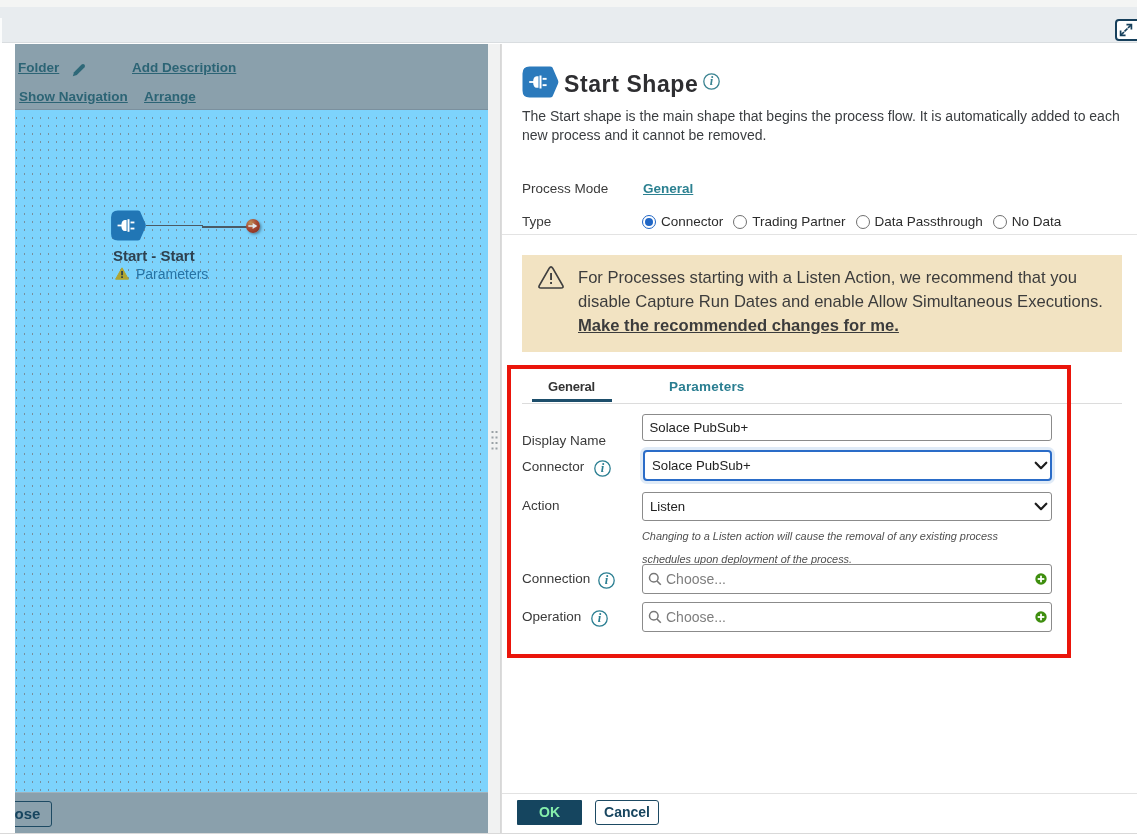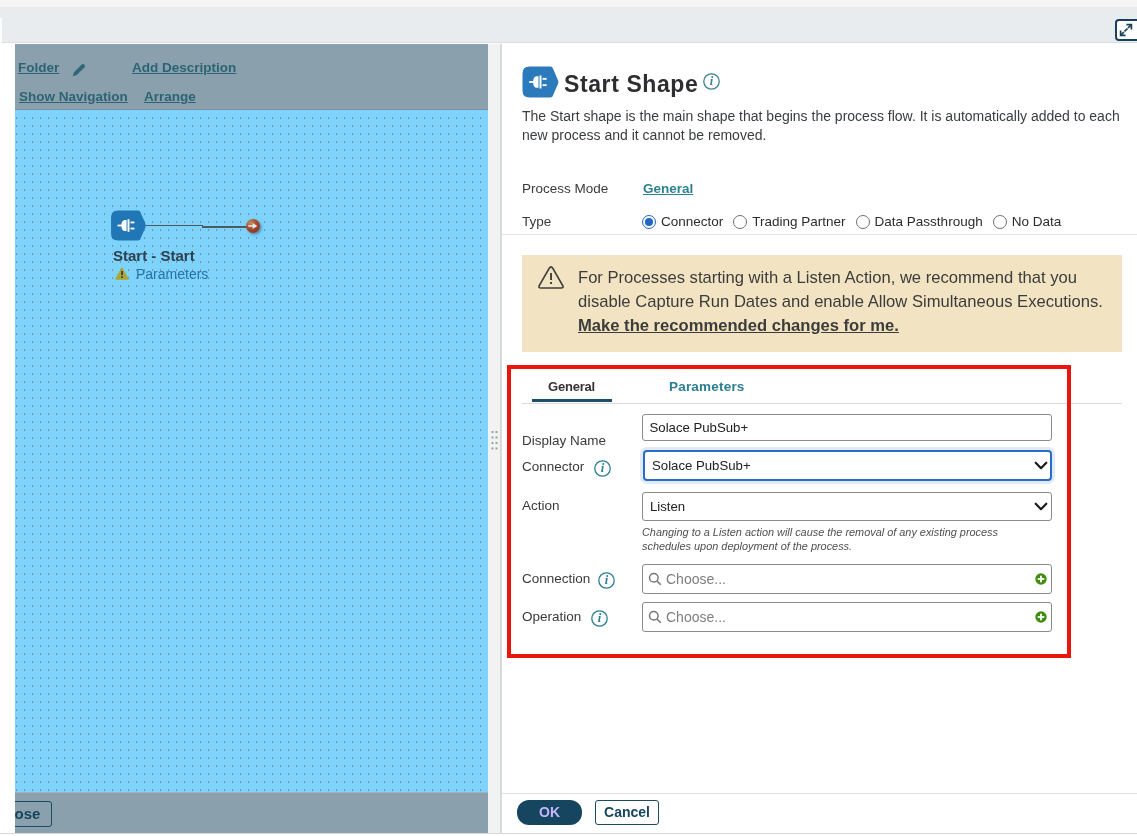--- a/index.html
+++ b/index.html
@@ -153,21 +153,21 @@
 <div class="abs" style="left:643px;top:450px;width:409px;height:31px;border:2px solid #2a6cc8;border-radius:4px;background:#fff;font-size:14px;color:#222;line-height:27px;padding-left:7px;box-shadow:0 0 0 3px rgba(130,175,225,0.25);font-size:13.2px;">Solace PubSub+</div>
 <svg class="abs" style="left:1034px;top:461px;" width="14" height="10" viewBox="0 0 14 10">
   <path d="M1.7,1.7 L7,7.2 L12.3,1.7" fill="none" stroke="#1d1d1d" stroke-width="2.2" stroke-linecap="round" stroke-linejoin="round"></path>
 </svg>
 
 <div class="abs lbl" style="left:522px;top:498px;">Action</div>
 <div class="inp" style="top:492px;height:29px;font-size:13.2px;color:#222;line-height:27px;padding-left:7px;">Listen</div>
 <svg class="abs" style="left:1034px;top:502px;" width="14" height="10" viewBox="0 0 14 10">
   <path d="M1.7,1.7 L7,7.2 L12.3,1.7" fill="none" stroke="#1d1d1d" stroke-width="2.2" stroke-linecap="round" stroke-linejoin="round"></path>
 </svg>
-<div class="abs" style="left:642px;top:525px;width:440px;font-size:10.9px;font-style:italic;color:#4f4f4f;line-height:14px;">Changing to a Listen action will cause the removal of any existing process<br>schedules upon deployment of the process.</div>
+<div class="abs" style="left:642px;top:525px;width:440px;font-size:10.9px;font-style:italic;color:#4f4f4f;line-height:23px;">Changing to a Listen action will cause the removal of any existing process<br>schedules upon deployment of the process.</div>
 
 <div class="abs lbl" style="left:522px;top:571px;">Connection</div>
 <svg class="abs" style="left:598px;top:572px;" width="17" height="17" viewBox="0 0 17 17">
   <circle cx="8.5" cy="8.5" r="7.7" fill="none" stroke="#2a7e91" stroke-width="1.3"></circle>
   <text x="8.5" y="12.4" font-family="Liberation Serif,serif" font-style="italic" font-weight="bold" font-size="12.5" fill="#2a7e91" text-anchor="middle">i</text>
 </svg>
 <div class="inp" style="top:564px;height:30px;"></div>
 <svg class="abs" style="left:648px;top:572px;" width="14" height="14" viewBox="0 0 14 14">
   <circle cx="5.8" cy="5.8" r="4.3" fill="none" stroke="#777" stroke-width="1.5"></circle>
   <path d="M9,9 L12.8,12.8" stroke="#777" stroke-width="1.6"></path>
@@ -192,17 +192,17 @@
 <div class="abs" style="left:666px;top:609px;font-size:14px;color:#7e7e7e;">Choose...</div>
 <svg class="abs" style="left:1035px;top:611px;" width="12" height="12" viewBox="0 0 12 12">
   <circle cx="6" cy="6" r="5.7" fill="#3e8e0e"></circle>
   <rect x="2.7" y="5.1" width="6.6" height="1.8" fill="#fff"></rect>
   <rect x="5.1" y="2.7" width="1.8" height="6.6" fill="#fff"></rect>
 </svg>
 
 <div class="abs" style="left:507px;top:365px;width:564px;height:293px;border:4px solid #ea150b;z-index:5;"></div>
 
 <div class="abs" style="left:502px;top:793px;width:635px;height:1px;background:#e2e2e2;"></div>
-<div class="abs" style="left:517px;top:800px;width:65px;height:25px;background:#15455f;border-radius:12px;color:#c4b5fd;font-weight:bold;font-size:14px;text-align:center;line-height:25px;">OK</div>
+<div class="abs" style="left:517px;top:800px;width:65px;height:25px;background:#15455f;border-radius:1px;color:#86efac;font-weight:bold;font-size:14px;text-align:center;line-height:25px;">OK</div>
 <div class="abs" style="left:595px;top:800px;width:64px;height:25px;background:#fff;border:1px solid #1d4a63;border-radius:3px;color:#17455f;font-weight:bold;font-size:14px;text-align:center;line-height:23px;">Cancel</div>
 
 <div class="abs" style="left:0;top:833px;width:1137px;height:1px;background:#d9d9d9;"></div>
 <div class="abs" style="left:0;top:834px;width:1137px;height:2px;background:#fff;"></div>
 
 </body></html>

